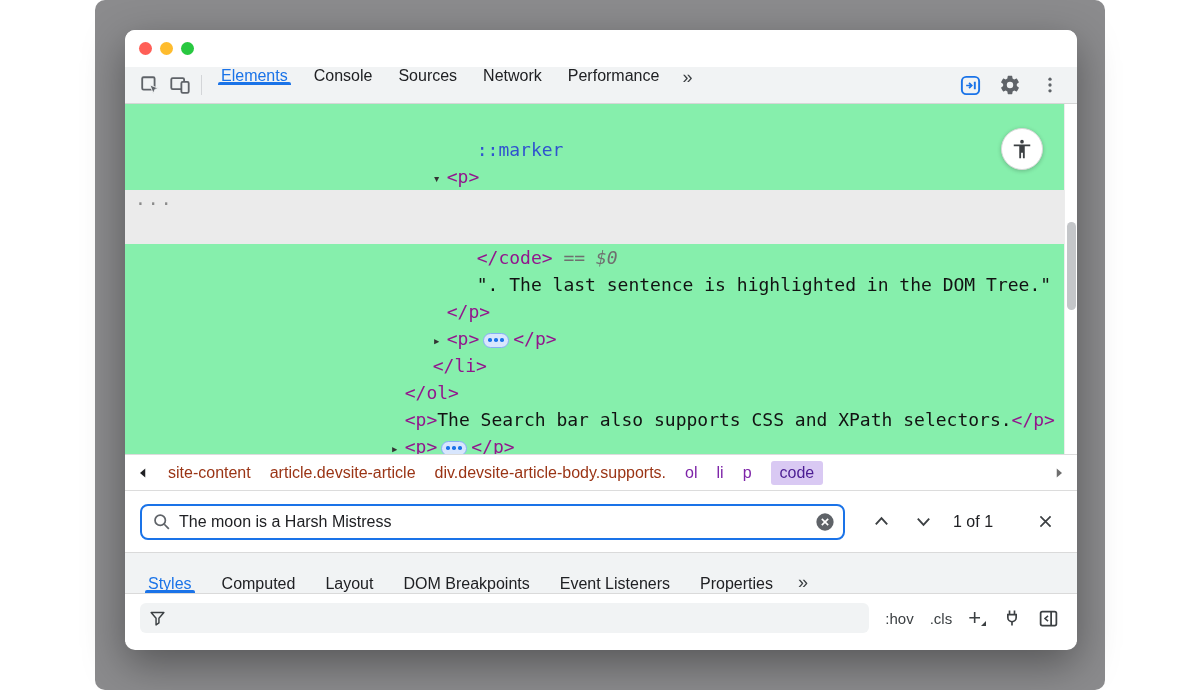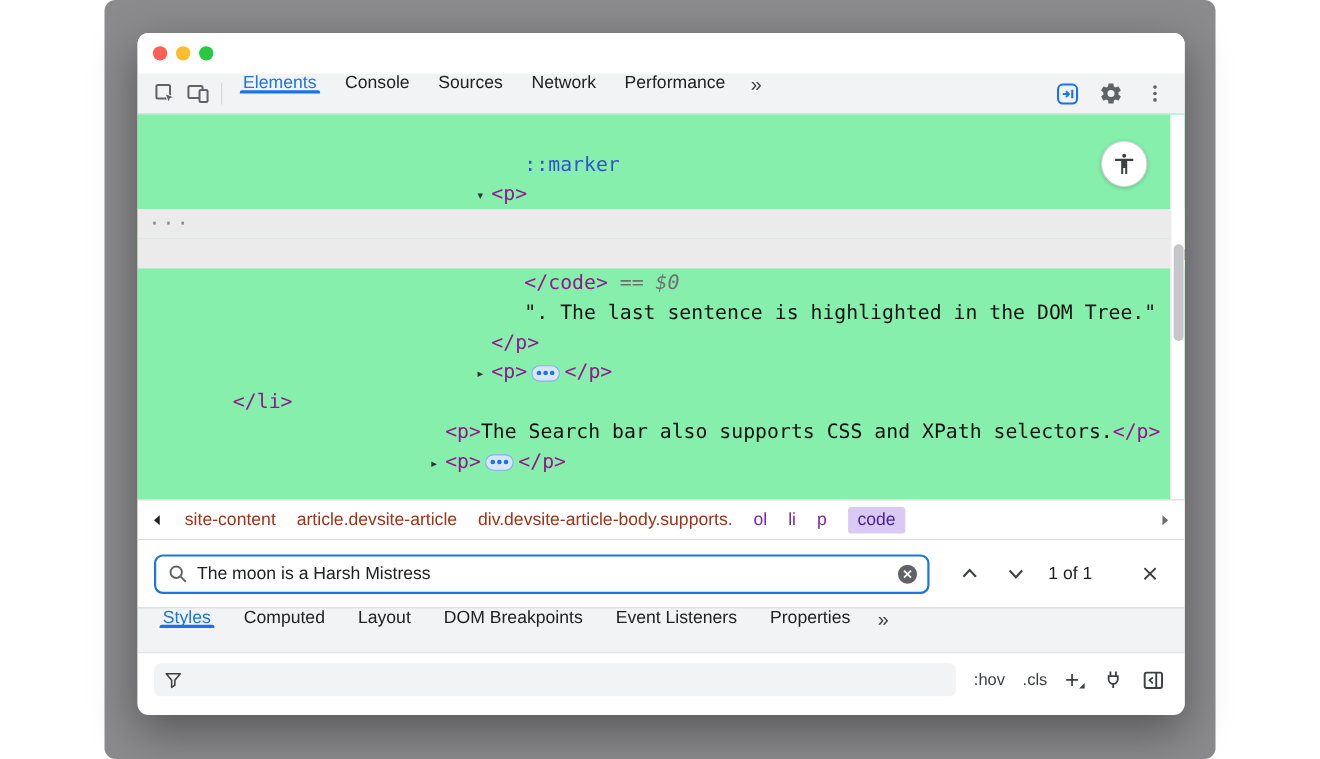--- a/index.html
+++ b/index.html
@@ -29,21 +29,21 @@
   .ptab.selected::after { content:""; position:absolute; left:10px; right:10px; bottom:0; height:3px; background:#1a73e8; border-radius:2px 2px 0 0; }
   .ptab-more { font-size:18px; color:#3c4043; padding:0 10px; display:flex; align-items:center; }
   .toolbar-right { margin-left:auto; display:flex; align-items:center; gap:10px; padding-right:12px; }
 
   
   .dom-panel { position:relative; height:350px; background:#86efac; font-family:"DejaVu Sans Mono",monospace; font-size:18px; color:#121212; padding-top:5px; overflow:hidden; }
   .row { height:27px; line-height:27px; white-space:pre; position:relative; }
   .row.sel { background:#ebebeb; }
   .ind0  { padding-left:193px; }
   .ind0a { padding-left:179px; }
-  .ind1  { }
+  .ind1  { padding-left:221px; }
   .ind2  { padding-left:235px; }
   .ind2a { padding-left:221px; }
   .ind3  { padding-left:265px; }
   .arrow { display:inline-block; width:14px; font-size:13px; color:#333; }
   .tag    { color:#92168d; }
   .attr   { color:#994500; }
   .val    { color:#1a1aa6; }
   .pseudo { color:#3053cf; }
   .meta   { color:#6f6f6f; }
   .ital   { font-style:italic; }
@@ -74,21 +74,21 @@
                 padding:0 8px 0 10px; gap:8px; background:#fff; flex:none; }
   .search-box input { flex:1; border:none; outline:none; font-size:16px; color:#202124; font-family:"Liberation Sans",sans-serif; background:transparent; }
   .clear-btn { flex:none; display:flex; }
   .nav-btn { width:28px; height:28px; display:flex; align-items:center; justify-content:center; flex:none; }
   .nav-up { margin-left:22px; }
   .nav-down { margin-left:14px; }
   .result-count { font-size:16px; color:#202124; margin-left:16px; white-space:nowrap; }
   .close-btn { margin-left:auto; width:28px; height:28px; display:flex; align-items:center; justify-content:center; }
 
   
-  .tabs2 { height:42px; background:#f1f3f4; border-top:1px solid #dadada; border-bottom:1px solid #dadada; display:flex; align-items:flex-start; padding-left:8px; }
+  .tabs2 { height:42px; background:#f1f3f4; border-top:1px solid #dadada; border-bottom:1px solid #dadada; display:flex; align-items:flex-end; padding-left:8px; }
   .tab2 { position:relative; display:flex; align-items:center; padding:0 15px; font-size:16px; color:#202124; }
   .tab2.selected { color:#1a73e8; }
   .tab2.selected::after { content:""; position:absolute; left:12px; right:12px; bottom:0; height:3px; background:#1a73e8; border-radius:2px 2px 0 0; }
   .tab2-more { font-size:18px; color:#3c4043; display:flex; align-items:center; padding:0 10px; }
 
   
   .filter-row { height:48px; background:#fff; display:flex; align-items:center; gap:16px; padding:0 18px 0 15px; }
   .filter-input { flex:1; height:30px; background:#f1f3f4; border-radius:6px; display:flex; align-items:center; padding:0 9px; gap:8px; }
   .filter-input input { flex:1; background:transparent; border:none; outline:none; font-size:15px; font-family:"Liberation Sans",sans-serif; color:#202124; }
   .state-btn { font-size:15px; color:#3c4043; white-space:nowrap; }
@@ -186,20 +186,23 @@
       </div>
 
       <div class="row ind2a">
         <span class="arrow">▸</span><span class="tag">&lt;p&gt;</span><span class="pill"><i></i><i></i><i></i></span><span class="tag">&lt;/p&gt;</span>
       </div>
 
       <div class="row ind1">
         <span class="tag">&lt;/li&gt;</span>
       </div>
 
+      <div class="row ind0">
+        <span class="tag">&lt;/ol&gt;</span>
+      </div>
 
       <div class="row ind0">
         <span class="tag">&lt;p&gt;</span><span>The Search bar also supports CSS and XPath selectors.</span><span class="tag">&lt;/p&gt;</span>
       </div>
 
       <div class="row ind0a">
         <span class="arrow">▸</span><span class="tag">&lt;p&gt;</span><span class="pill"><i></i><i></i><i></i></span><span class="tag">&lt;/p&gt;</span>
       </div>
 
       <div class="row ind0a">

